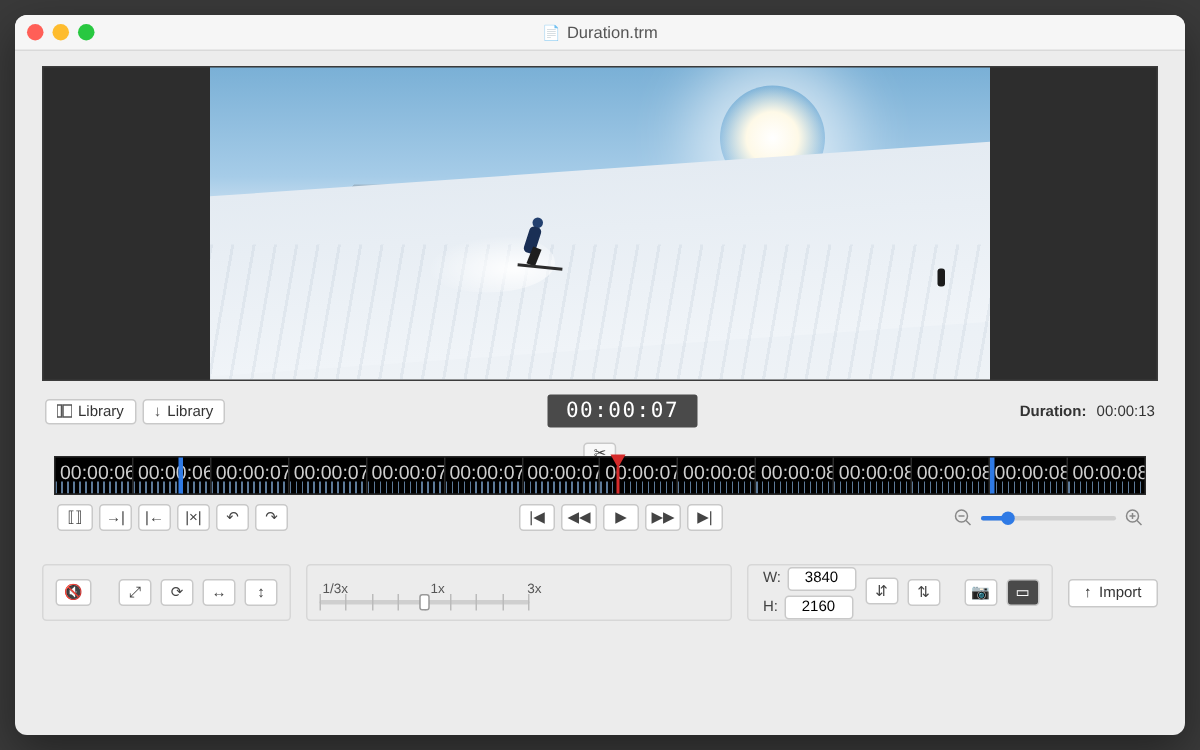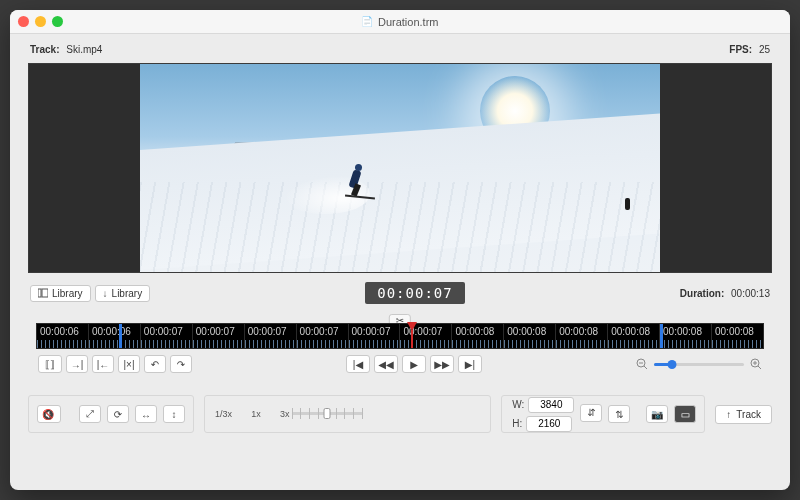--- a/index.html
+++ b/index.html
@@ -161,21 +161,21 @@
   .ruler {
     position: relative;
     height: 26px;
     background: #000;
     border: 1px solid #2a2a2a;
     display: flex;
   }
   .ruler .seg {
     flex: 1; border-right: 1px solid #2b2b2b;
     position: relative;
-    color: #cfcfcf; font-size: 10px;
+    color: #cfcfcf; font-size: 13px;
     padding-top: 2px; text-align: left; padding-left: 3px;
     overflow: hidden; white-space: nowrap;
   }
   .ruler .tickrow {
     position: absolute; left: 0; right: 0; bottom: 0; height: 8px;
     background:
       repeating-linear-gradient(to right, #5d7a99 0 1px, transparent 1px 4px);
   }
   .marker-in, .marker-out {
     position: absolute; top: 0; bottom: 0; width: 3px; background: #2f7ae5;
@@ -235,21 +235,21 @@
   }
   .speed-slider .sthumb {
     position: absolute; left: 50%; top: -4px; width: 7px; height: 11px;
     background: #fff; border: 1px solid #999; border-radius: 2px; transform: translateX(-50%);
   }
   .speed-ticks {
     position: absolute; left: 0; right: 0; top: -4px; height: 11px;
     display: flex; justify-content: space-between;
   }
   .speed-ticks span { width: 1px; background: #bbb; }
-  .speed-wrap { display: flex; flex-direction: row; align-items: stretch; width: 150px; }
+  .speed-wrap { display: flex; flex-direction: column; align-items: stretch; width: 150px; }
 
   .wh-wrap { display: flex; flex-direction: column; gap: 3px; margin-left: 2px;}
   .wh-row { display: flex; align-items: center; gap: 4px; font-size: 10px; color: #444;}
   .wh-input {
     border: 1px solid #c9c9c9; border-radius: 3px; background: #fff;
     width: 46px; height: 16px; font-size: 10px; text-align: center;
   }
 
   .export-btn {
     background: #fff; border: 1px solid #c9c9c9; border-radius: 3px;
@@ -272,30 +272,20 @@
       <span class="tmax"></span>
     </div>
     <div class="title">
       <span class="doc-icon">📄</span>
       <span>Duration.trm</span>
     </div>
   </div>
 
   <div class="content">
 
-    <div class="inforow">
-      <div>
-        <span class="lbl">Track:</span>
-        <span>Ski.mp4</span>
-      </div>
-      <div>
-        <span class="lbl">FPS:</span>
-        <span>25</span>
-      </div>
-    </div>
 
     <div class="preview-frame">
       <div class="video-area">
         <div class="sun"></div>
         <div class="mountains"></div>
         <div class="mountains2"></div>
         <div class="slope"></div>
         <div class="tracks"></div>
         <div class="spray"></div>
         <div class="skier">
@@ -491,20 +481,20 @@
             <span>📷</span>
           </div>
         <div class="iconbtn narrow" style="background:#4a4a4a;color:#fff">
             <span>▭</span>
           </div>
       </div>
 
       <div class="export-wrap">
         <div class="export-btn">
           <span>↑</span>
-          <span>Track</span>
+          <span>Import</span>
         </div>
       </div>
 
     </div>
 
   </div>
 </div>
 
 </body></html>

